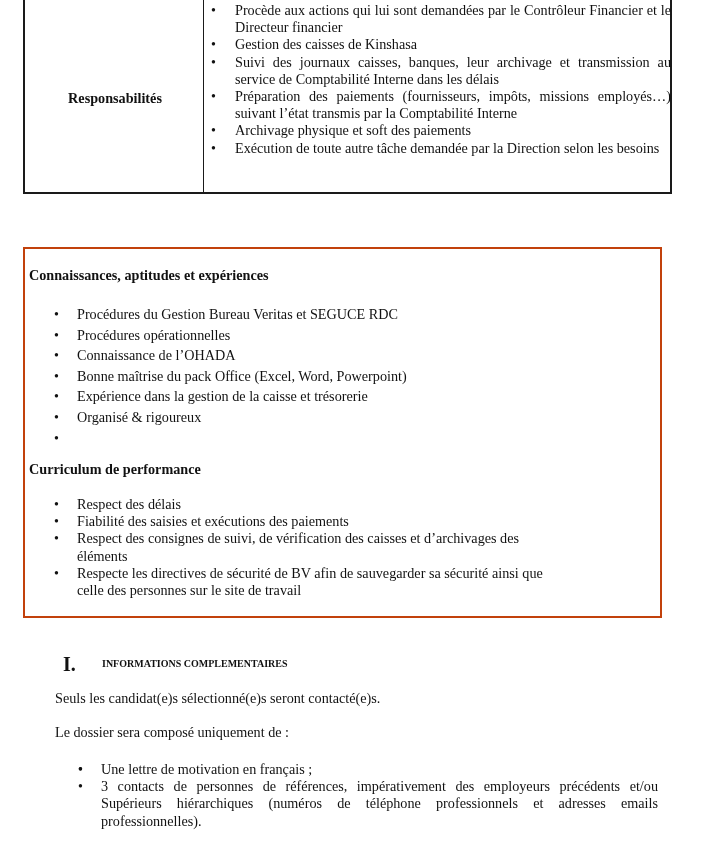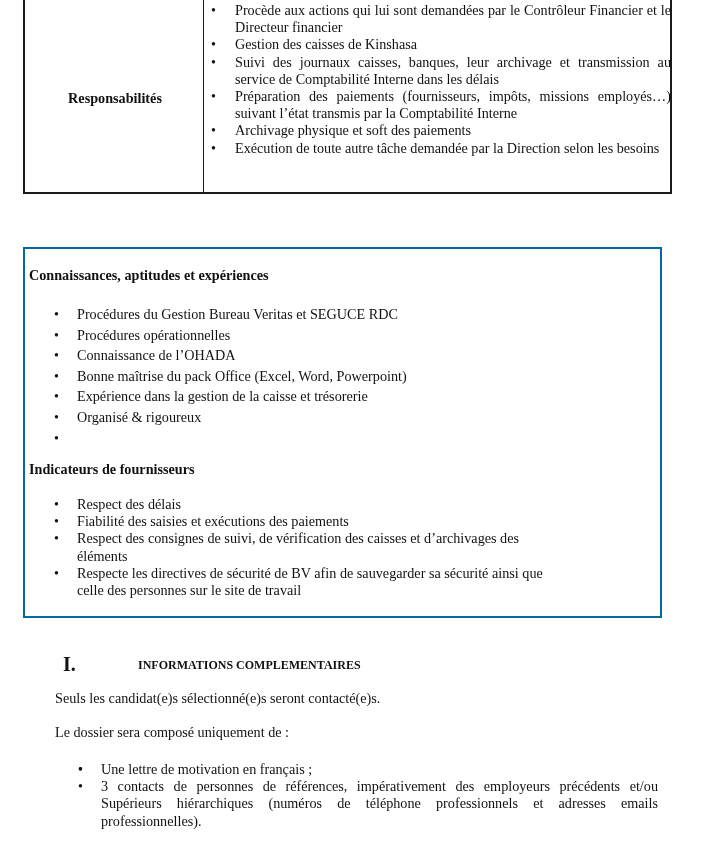--- a/index.html
+++ b/index.html
@@ -20,34 +20,34 @@
   }
   #resp-divider { left: 178px; top: 0; width: 1px; height: 100%; background: #1a1a1a; }
   #resp-label { left: 0; width: 156px; top: 90px; text-align: center; font-weight: bold; padding-left: 12px; }
   #resp-list { left: 182px; top: 2px; width: 464px; line-height: 17.2px; }
   #resp-list li { padding-left: 28px; text-align: justify; text-align-last: left; }
   #resp-list li .bullet { left: 4px; }
 
   
   #knowledge-box {
     left: 23px; top: 247px; width: 639px; height: 371px;
-    border: 2px solid #0369a1; box-sizing: border-box;
+    border: 2px solid #c2410c; box-sizing: border-box;
   }
   .box-heading { font-weight: bold; left: 4px; }
   #knowledge-heading { top: 18px; }
   #knowledge-list { left: 29px; top: 55px; line-height: 20.6px; }
   #knowledge-list li { padding-left: 23px; }
   #perf-heading { top: 212px; }
   #perf-list { left: 29px; top: 247px; width: 500px; line-height: 17.2px; }
   #perf-list li { padding-left: 23px; }
 
   
   #section-title { left: 63px; top: 653px; font-weight: bold; }
   #section-number { font-size: 20px; }
-  #section-text { position: absolute; left: 39px; top: 5px; white-space: nowrap; font-size: 12px; margin-left: 36px; }
+  #section-text { position: absolute; left: 39px; top: 5px; white-space: nowrap; font-size: 10px; }
   #only-selected { left: 55px; top: 690px; }
   #dossier-intro { left: 55px; top: 724px; }
   #dossier-list { left: 78px; top: 761px; width: 580px; line-height: 17.2px; }
   #dossier-list li { padding-left: 23px; text-align: justify; text-align-last: left; }
 </style>
 </head>
 <body>
 
 <div id="resp-table" class="abs">
   <div id="resp-divider" class="abs"></div>
@@ -66,21 +66,21 @@
   <div id="knowledge-heading" class="abs box-heading">Connaissances, aptitudes et expériences</div>
   <ul id="knowledge-list" class="abs">
     <li><span class="bullet"></span><span>Procédures du Gestion Bureau Veritas et SEGUCE RDC</span></li>
     <li><span class="bullet"></span><span>Procédures opérationnelles</span></li>
     <li><span class="bullet"></span><span>Connaissance de l’OHADA</span></li>
     <li><span class="bullet"></span><span>Bonne maîtrise du pack Office (Excel, Word, Powerpoint)</span></li>
     <li><span class="bullet"></span><span>Expérience dans la gestion de la caisse et trésorerie</span></li>
     <li><span class="bullet"></span><span>Organisé &amp; rigoureux</span></li>
     <li><span class="bullet"></span></li>
   </ul>
-  <div id="perf-heading" class="abs box-heading">Indicateurs de fournisseurs</div>
+  <div id="perf-heading" class="abs box-heading">Curriculum de performance</div>
   <ul id="perf-list" class="abs">
     <li><span class="bullet"></span><span>Respect des délais</span></li>
     <li><span class="bullet"></span><span>Fiabilité des saisies et exécutions des paiements</span></li>
     <li><span class="bullet"></span><span>Respect des consignes de suivi, de vérification des caisses et d’archivages des éléments</span></li>
     <li><span class="bullet"></span><span>Respecte les directives de sécurité de BV afin de sauvegarder sa sécurité ainsi que celle des personnes sur le site de travail</span></li>
   </ul>
 </div>
 
 <div id="section-title" class="abs">
   <span id="section-number">I.</span>

